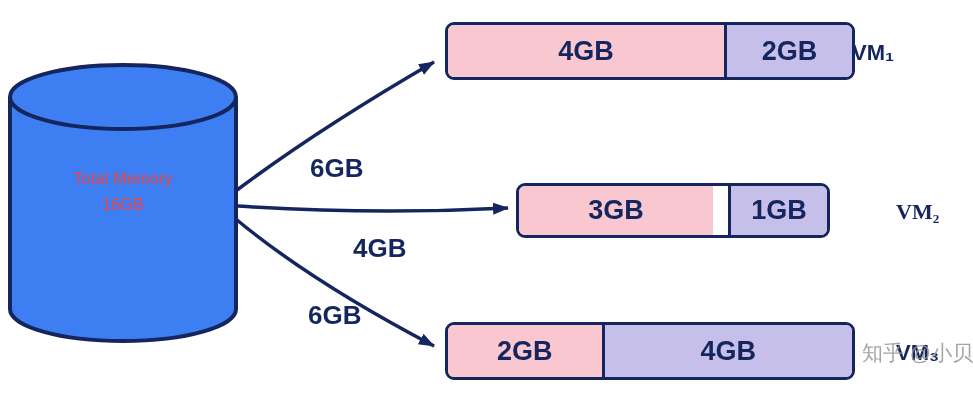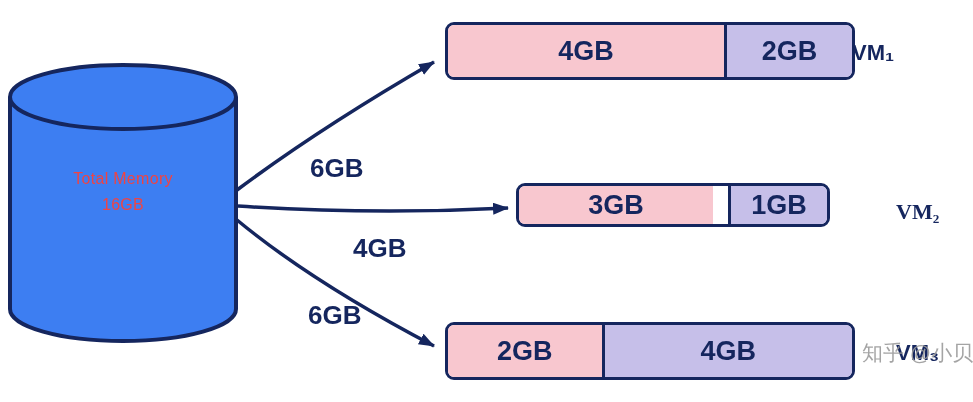--- a/index.html
+++ b/index.html
@@ -103,21 +103,21 @@
   <div class="bar" style="left:445px; top:22px; width:410px; height:58px;">
     <div class="seg pink" style="flex:282;">
       <span>4GB</span>
     </div>
     <div class="seg purple" style="flex:128;">
       <span>2GB</span>
     </div>
   </div>
   <div class="vm-label" style="left:852px; top:40px;">VM₁</div>
 
-  <div class="bar" style="left:516px; top:183px; width:314px; height:44px;">
+  <div class="bar" style="left:516px; top:183px; width:314px; height:55px;">
     <div class="seg pink" style="flex:210;">
       <span>3GB</span>
     </div>
     <div class="seg purple" style="flex:104;margin-left:15px;">
       <span>1GB</span>
     </div>
   </div>
   <div class="vm-label" style="left:896px; top:199px;font-family:Liberation Serif, serif;">VM₂</div>
 
   <div class="bar" style="left:445px; top:322px; width:410px; height:58px;">

